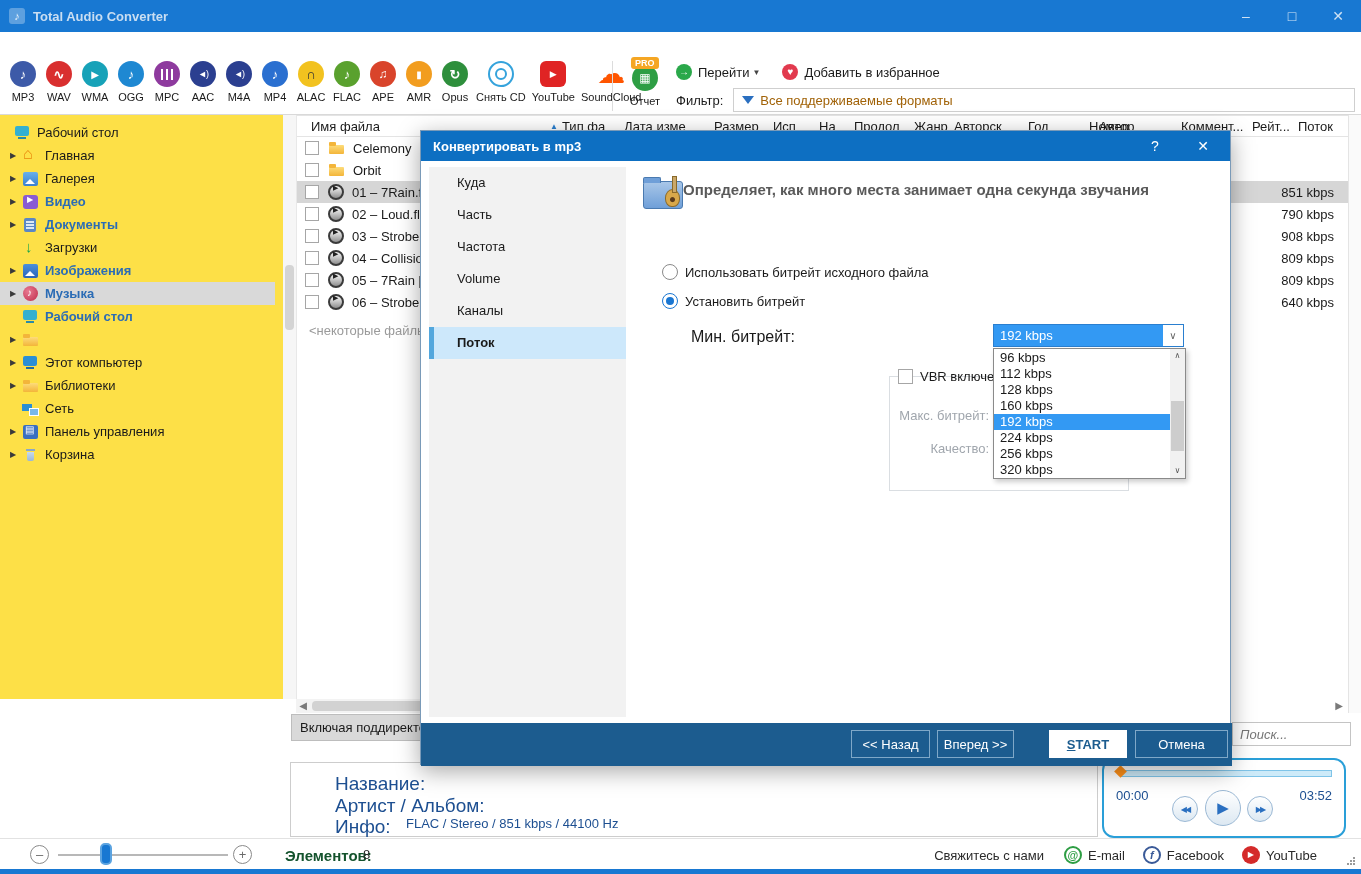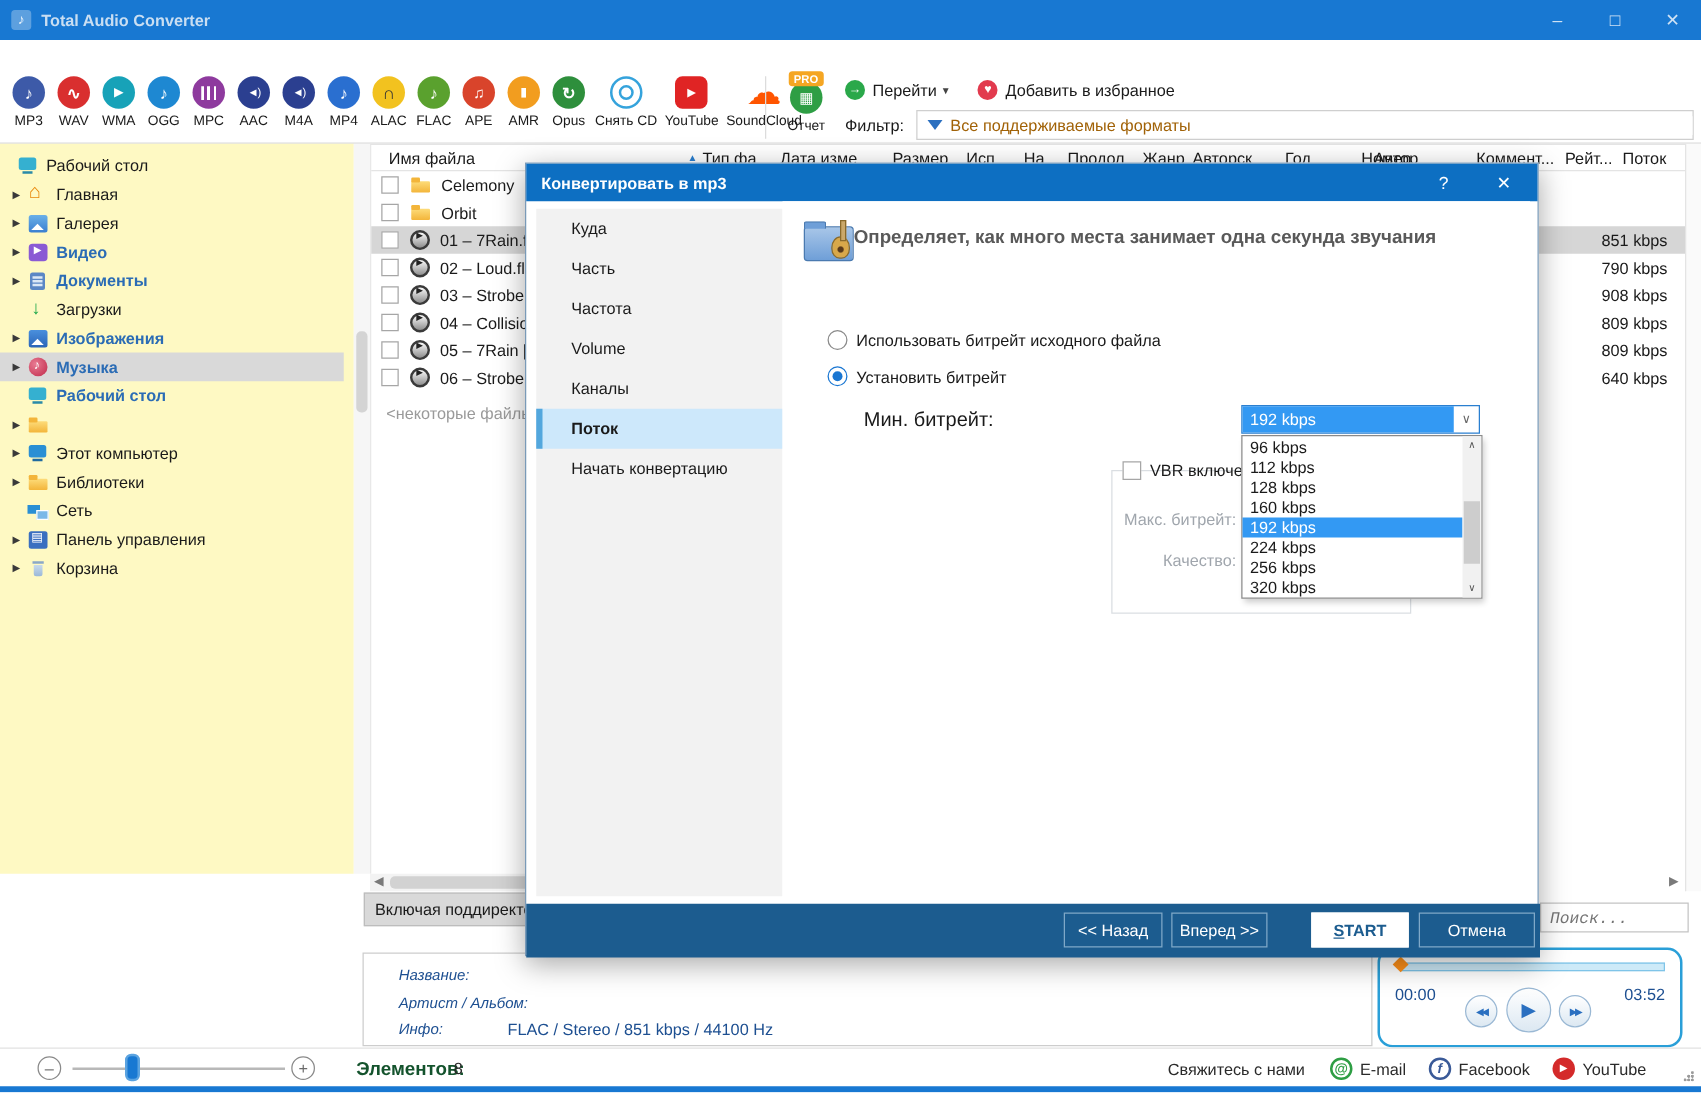--- a/index.html
+++ b/index.html
@@ -52,21 +52,21 @@
   .go-caret { font-size:8px; color:#444; }
   .fav-icon { width:16px; height:16px; border-radius:50%; background:#e23a4e; color:#fff; font-size:10px; text-align:center; line-height:16px; margin-left:22px; }
   .fav-label { font-size:13px; color:#1a1a1a; margin-left:6px; }
   .filter-row { display:flex; align-items:center; margin-top:4px; }
   .filter-label { font-size:13px; color:#1a1a1a; margin-right:10px; }
   .filter-field { flex:1; height:24px; border:1px solid #cfcfcf; display:flex; align-items:center; background:#fff; }
   .filter-ico { width:0; height:0; border-left:6px solid transparent; border-right:6px solid transparent; border-top:8px solid #2a6fc0; margin:0 6px 0 8px; }
   .filter-input { border:none; outline:none; flex:1; font-size:13px; color:#a16207; font-family:inherit; }
 
   
-  .tree { position:absolute; left:0; top:115px; width:283px; height:584px; background:#fef9c3; padding-top:6px; overflow:hidden; }
+  .tree { position:absolute; left:0; top:115px; width:283px; height:584px; background:#fde047; padding-top:6px; overflow:hidden; }
   .tree-row { height:23px; display:flex; align-items:center; margin-right:8px; }
   .tree-row.selected { background:#d9d9d9; }
   .tree-row.ind0 { padding-left:14px; }
   .tree-row.ind1 { padding-left:10px; }
   .expander { width:12px; font-size:8px; color:#3a3a3a; flex:none; }
   .tree-label { font-size:13px; color:#1a1a1a; margin-left:6px; white-space:nowrap; }
   .tree-row.accent .tree-label { color:#2b6cb5; font-weight:bold; }
   .ti { width:17px; height:16px; position:relative; display:inline-block; flex:none; }
   .ti-desktop::before{content:""; position:absolute; left:1px; top:1px; width:14px; height:10px; background:#35b0d0; border-radius:2px;}
   .ti-desktop::after{content:""; position:absolute; left:4px; top:12px; width:8px; height:2px; background:#2a8aa8;}
@@ -111,25 +111,25 @@
   .row-bitrate { position:absolute; right:14px; font-size:13px; color:#1a1a1a; }
   .fl-note { margin:10px 0 0 12px; font-size:13px; color:#9a9a9a; }
   .vscroll-strip { position:absolute; left:1348px; top:115px; width:13px; height:598px; background:#fafafa; border-left:1px solid #e4e4e4; }
 
   
   .hscroll { position:absolute; left:296px; top:699px; width:836px; height:14px; background:#f3f3f3; }
   .hscroll-left { position:absolute; left:0; top:0; width:14px; height:14px; color:#7a7a7a; font-size:10px; text-align:center; line-height:14px; }
   .hscroll-thumb { position:absolute; left:16px; top:2px; width:400px; height:10px; background:#d2d2d2; border-radius:4px; }
   .hscroll-right { position:absolute; left:1332px; top:699px; width:14px; height:14px; color:#7a7a7a; font-size:10px; text-align:center; line-height:14px; }
   .subdir-btn { position:absolute; left:291px; top:714px; width:132px; height:27px; background:#d9d9d9; border:1px solid #bdbdbd; font-size:13px; color:#1a1a1a; text-align:left; padding-left:8px; line-height:25px; white-space:nowrap; overflow:hidden; font-family:inherit; }
-  .search-field { position:absolute; left:1232px; top:722px; width:119px; height:24px; border:1px solid #c4c4c4; font-size:13px; font-style:italic; color:#555; padding-left:7px; outline:none; font-family:Liberation Mono, monospace; }
+  .search-field { position:absolute; left:1232px; top:722px; width:119px; height:24px; border:1px solid #c4c4c4; font-size:13px; font-style:italic; color:#555; padding-left:7px; outline:none; font-family:Liberation Sans, sans-serif; }
 
   
   .infopanel { position:absolute; left:290px; top:762px; width:808px; height:75px; border:1px solid #cdcdcd; background:#fff; }
-  .info-row { position:absolute; left:28px; font-size:12px; color:#1d4f91;font-style:italic; }
+  .info-row { position:absolute; left:44px; font-size:19px; color:#1d4f91; }
   .info-value { position:absolute; left:115px; font-size:13px; color:#1d4f91; }
 
   
   .player { position:absolute; left:1102px; top:758px; width:244px; height:80px; border:2px solid #2a9fd8; border-radius:12px; background:#fff; }
   .progress { position:absolute; left:16px; top:10px; width:212px; height:7px; background:#cdeaf8; border:1px solid #7fc4e8; }
   .progress-marker { position:absolute; left:12px; top:7px; width:9px; height:9px; background:#ff9018; transform:rotate(45deg); }
   .time { position:absolute; top:28px; font-size:13px; color:#1d4f91; }
   .time-elapsed { left:12px; } .time-total { right:12px; }
   .p-btn { position:absolute; border-radius:50%; background:linear-gradient(#ffffff,#dce8f2); border:1px solid #9ab8d4; color:#2a6fc0; display:flex; align-items:center; justify-content:center; }
   .p-rew { left:68px; top:36px; width:26px; height:26px; font-size:8px; letter-spacing:-2px; }
@@ -513,21 +513,20 @@
     </div>
     <span class="dlg-help">?</span>
     <span class="dlg-close">✕</span>
     <div class="dlg-nav" id="dlg-nav">
         <div class="nav-item">Куда</div>
         <div class="nav-item">Часть</div>
         <div class="nav-item">Частота</div>
         <div class="nav-item">Volume</div>
         <div class="nav-item">Каналы</div>
         <div class="nav-item selected">Поток</div>
-        <div class="nav-item">Начать конвертацию</div>
       </div>
     <div class="dlg-content">
       <span class="dlg-icon">
         <span class="dlg-folder"></span>
         <span class="dlg-guitar"></span>
       </span>
       <span class="dlg-header-text">Определяет, как много места занимает одна секунда звучания</span>
 
       <span class="radio" style="left:36px; top:103px"></span>
       <span class="radio-label" style="left:59px; top:104px">Использовать битрейт исходного файла</span>

